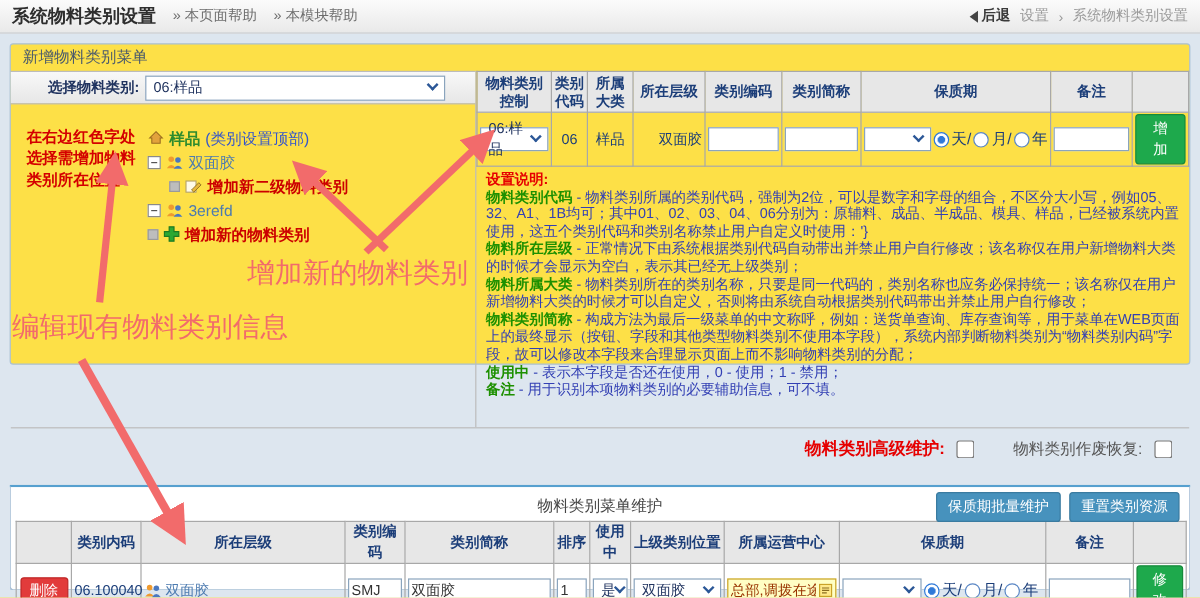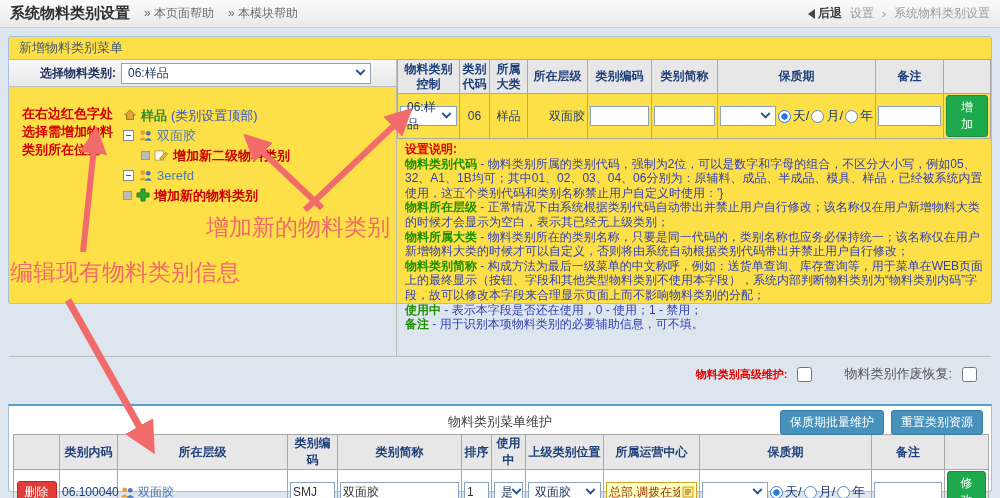--- a/index.html
+++ b/index.html
@@ -79,21 +79,21 @@
   .btn-green { background:#1ea94c; border:1px solid #178a3c; padding:3px 10px; }
   .btn-red { background:#e23b3b; border:1px solid #bf2626; padding:2px 7px; }
   .btn-teal { background:#4792bd; border:1px solid #3a7ba0; padding:3px 9px; }
   
   .notes { flex:1; overflow:hidden; padding:3px 8px 0 8px; font-size:12px; line-height:14.6px; }
   .notes-title { color:#e60000; font-weight:bold; }
   .note-term { color:#1d9000; font-weight:bold; }
   .note-text { color:#3340b4; }
   
   .advanced-row { height:34px; display:flex; align-items:center; justify-content:flex-end; gap:10px; padding-right:14px; }
-  .adv-label-red { color:#e60000; font-weight:bold; font-size:11px; }
+  .adv-label-red { color:#e60000; font-weight:bold; font-size:14px; }
   .adv-label-gray { color:#555; font-size:13px; margin-left:22px; }
   .adv-check { width:15px; height:15px; }
   
   .bottom-panel {
     position:absolute; left:8px; top:404px; width:984px; height:88px;
     background:#fff; border:1px solid #a9c0d6; border-top:2px solid #56a0cf; border-radius:0 0 3px 3px;
   }
   .maint-header { position:relative; height:28px; }
   .maint-title { position:absolute; left:0; right:0; top:7px; text-align:center; font-size:13px; color:#444; }
   .maint-buttons { position:absolute; right:8px; top:4px; display:flex; gap:7px; }

